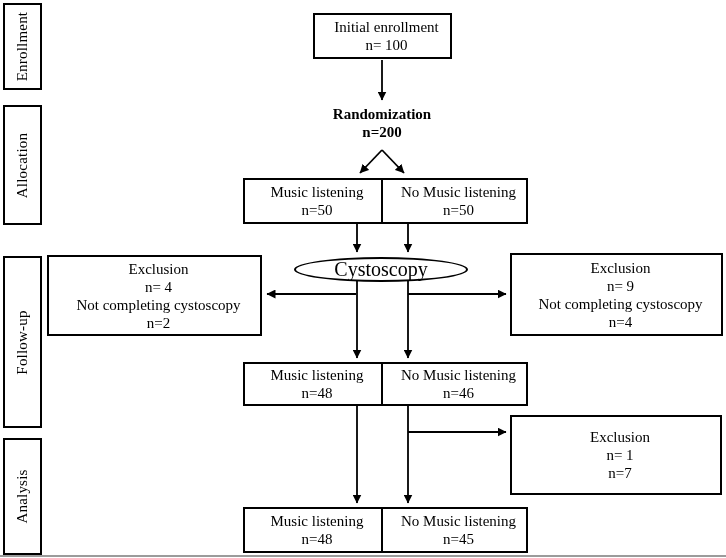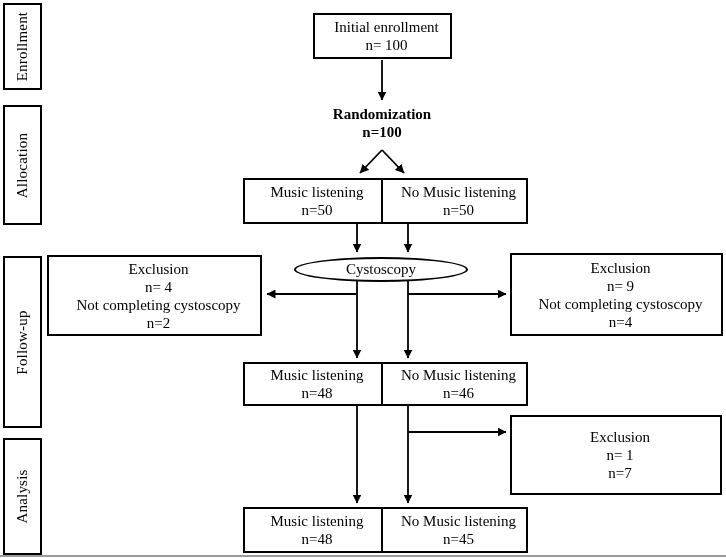--- a/index.html
+++ b/index.html
@@ -34,21 +34,21 @@
   .plain{
     position:absolute;border:none;background:transparent;
     display:flex;flex-direction:column;align-items:center;justify-content:center;
     text-align:center;font-size:15px;line-height:18px;z-index:1;font-weight:bold;
   }
   .ellipse{
     position:absolute;
     border:2px solid #000;background:#fff;
     border-radius:50% / 50%;
     display:flex;align-items:center;justify-content:center;
-    font-size:15px;z-index:1;box-sizing:border-box;
+    font-size:20px;z-index:1;box-sizing:border-box;
   }
   .bottom-rule{
     position:absolute;left:0;top:555px;width:726px;height:2px;
     background:#9b9b9b;z-index:1;
   }
   
   #stage-enrollment{top:3px;height:87px;}
   #stage-allocation{top:105px;height:120px;}
   #stage-followup{top:256px;height:172px;}
   #stage-analysis{top:438px;height:117px;}
@@ -105,21 +105,21 @@
     <span>Analysis</span>
   </div>
 
   <div class="node" id="node-initial">
     <div>Initial enrollment</div>
     <div>n= 100</div>
   </div>
 
   <div class="plain" id="node-randomization">
     <div>Randomization</div>
-    <div>n=100</div>
+    <div>n=200</div>
   </div>
 
   <div class="node" id="node-alloc-music">
     <div>Music listening</div>
     <div>n=50</div>
   </div>
   <div class="node" id="node-alloc-nomusic">
     <div>No Music listening</div>
     <div>n=50</div>
   </div>

